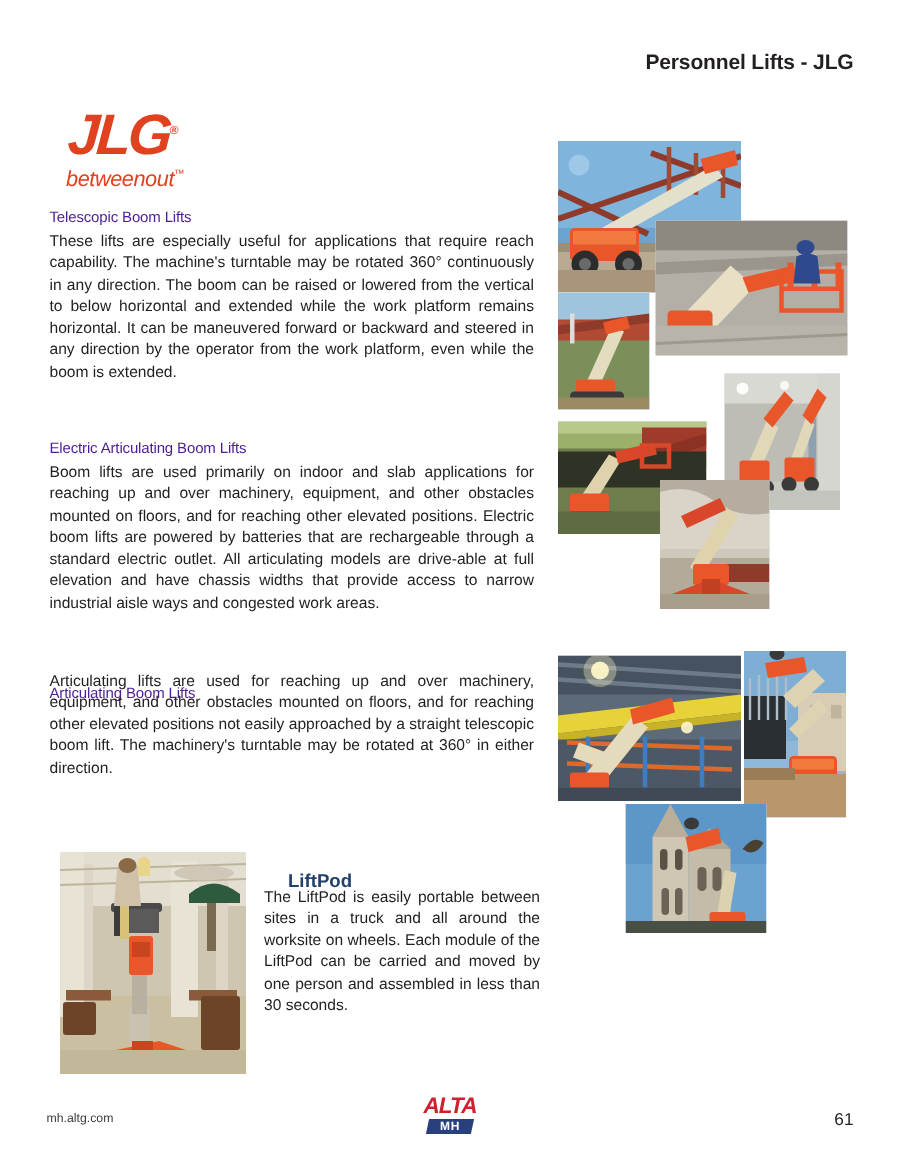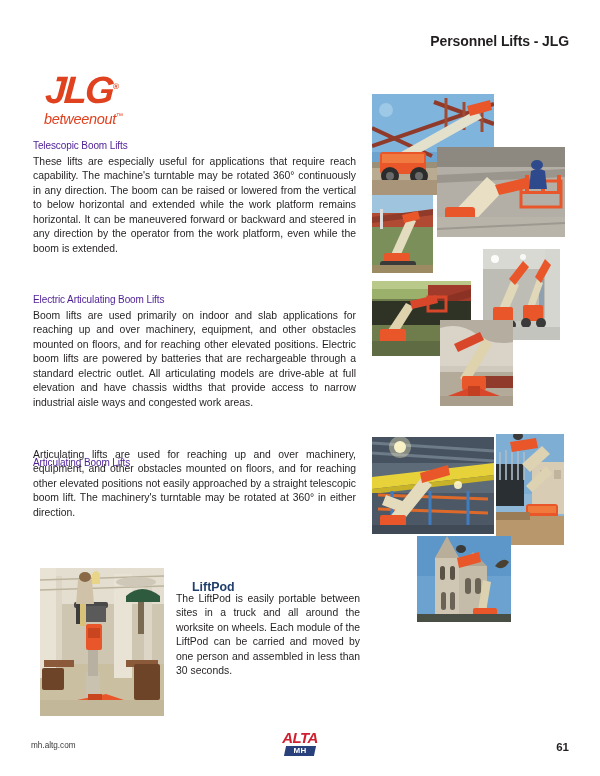--- a/index.html
+++ b/index.html
@@ -131,21 +131,21 @@
     left: 31px;
     bottom: 26px;
     font-size: 8.2px;
     color: #3a3a3a;
   }
   #footer-page {
     position: absolute;
     right: 31px;
     bottom: 23px;
     font-size: 11.5px;
-    font-weight: bold;
+    font-weight: normal;
     color: #231f20;
   }
   #alta-logo {
     position: absolute;
     left: 50%;
     transform: translateX(-50%);
     bottom: 20px;
     width: 54px;
     text-align: center;
   }

